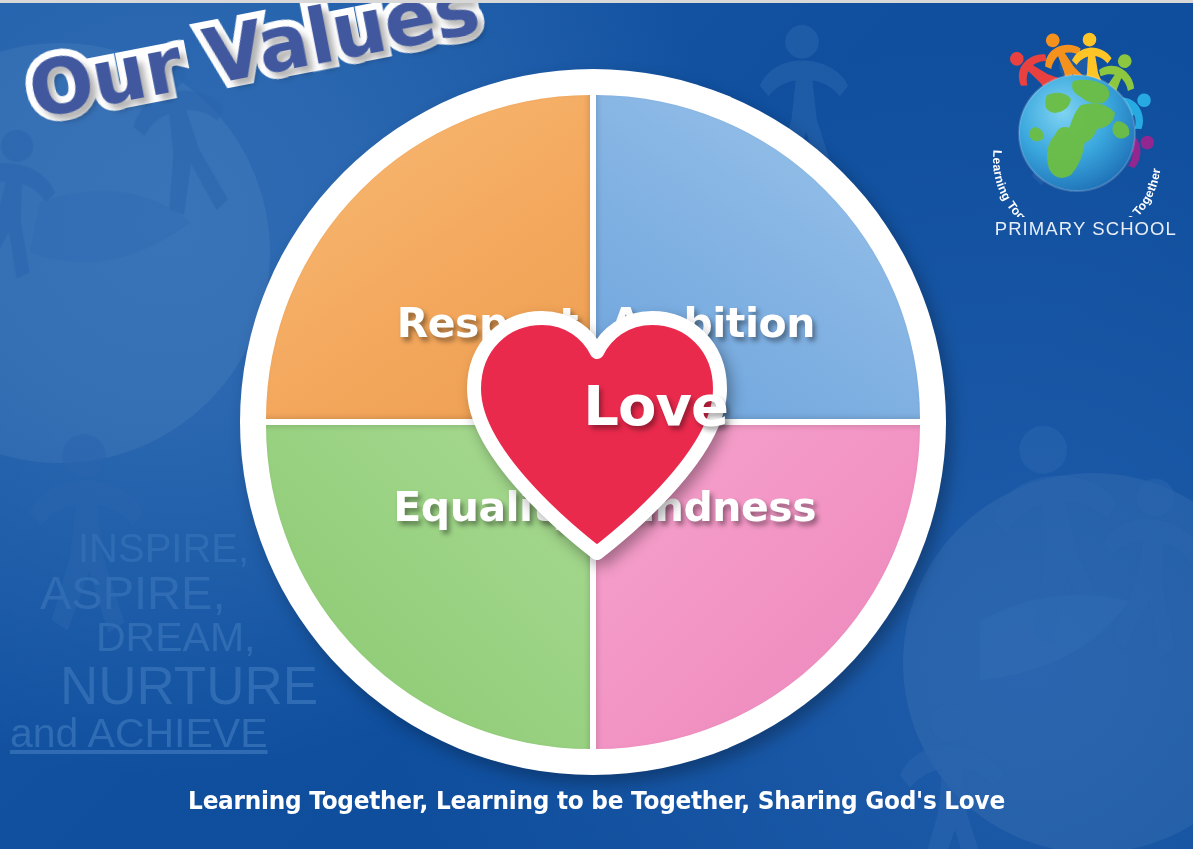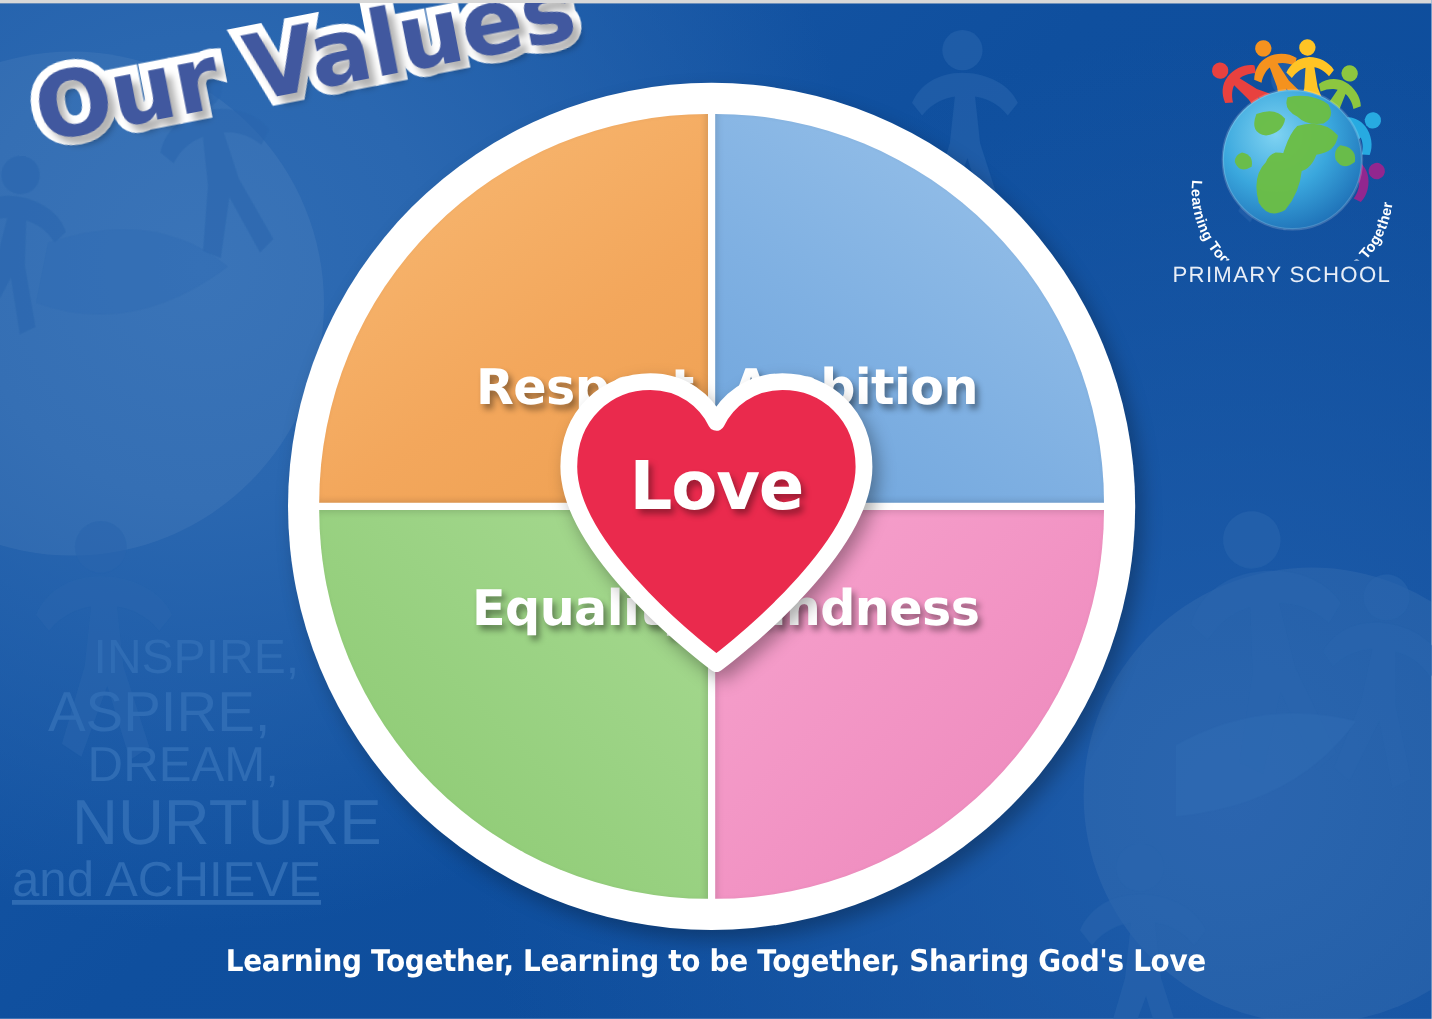--- a/index.html
+++ b/index.html
@@ -107,41 +107,41 @@
   
   #heart{
     position:absolute;
     left:466px;top:307px;
     width:262px;height:246px;
   }
   #heart svg{width:100%;height:100%;overflow:visible;display:block;
     filter:drop-shadow(5px 7px 7px rgba(0,0,0,.33));}
   #heart .love{
     position:absolute;left:0;right:0;top:63px;
-    text-align:center;
+    text-align:right;
     color:#ffffff;
     font-family:"DejaVu Sans", sans-serif;
     font-weight:bold;
     font-size:56px;
     letter-spacing:-1px;
     text-shadow:3px 4px 5px rgba(0,0,0,.35);
   }
   
   #motto{
     position:absolute;left:0;top:525px;width:330px;
     color:#2f6cb4;
     font-family:"Liberation Sans", sans-serif;
     font-weight:normal;
     line-height:1.02;
     user-select:none;
   }
   #motto div{white-space:nowrap;}
   .m1{font-size:40px;padding-left:78px;}
   .m2{font-size:47px;padding-left:40px;}
-  .m3{font-size:41px;padding-left:73px;}
+  .m3{font-size:41px;padding-left:96px;}
   .m4{font-size:53px;padding-left:60px;}
   .m5{font-size:41px;padding-left:10px;text-decoration:underline;}
 
   
   #tagline{
     position:absolute;left:0;right:0;top:783px;
     text-align:center;
     color:#ffffff;
     font-family:"DejaVu Sans", sans-serif;
     font-weight:bold;
@@ -157,21 +157,21 @@
   }
   #logo .mark{position:relative;width:200px;height:196px;}
   #logo .mark svg{width:100%;height:100%;display:block;}
   #logo .name{
     text-align:center;color:#ffffff;
     font-family:"Liberation Sans", sans-serif;
     font-weight:bold;font-size:22.5px;letter-spacing:.6px;
     margin-top:4px;
   }
   #logo .sub{
-    text-align:left;color:#e8eef7;
+    text-align:right;color:#e8eef7;
     font-family:"Liberation Sans", sans-serif;
     font-weight:normal;font-size:18.5px;letter-spacing:1.1px;
     margin-top:1px;
   }
 </style>
 </head>
 <body>
 
 <div id="poster">
 

